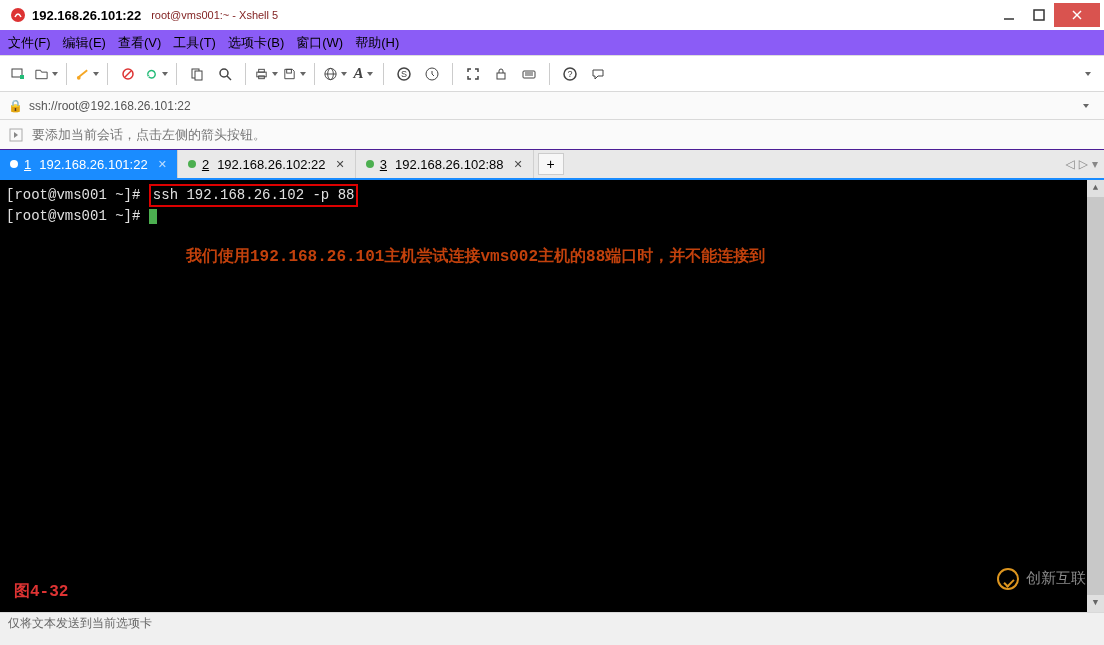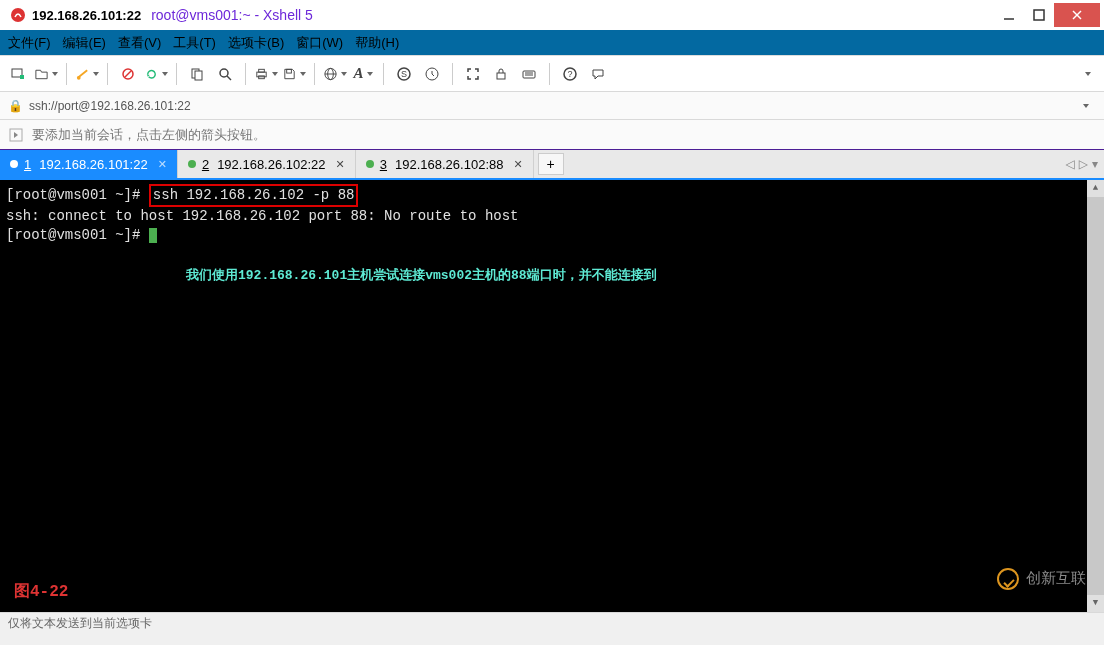--- a/index.html
+++ b/index.html
@@ -1,25 +1,25 @@
 <!DOCTYPE html>
 <html><head>
 <meta charset="utf-8">
 <style>
 * { margin: 0; padding: 0; box-sizing: border-box; }
 body { font-family: "Microsoft YaHei", "微软雅黑", Tahoma, sans-serif; font-size: 12px; background: #f0f0f0; width: 1104px; height: 645px; overflow: hidden; position: relative; }
 .titlebar { height: 30px; background: #fff; display: flex; align-items: center; padding: 0 4px; }
 .titlebar .appicon { width: 16px; height: 16px; margin: 0 6px; }
 .titlebar .title-main { font-weight: bold; font-size: 13px; }
-.titlebar .title-sub { color: #6d28d9; font-size: 14px; margin-left: 10px; }
+.titlebar .title-sub { color: #7f1d1d; font-size: 11px; margin-left: 10px; }
 .winbtns { margin-left: auto; display: flex; }
 .winbtn { width: 30px; height: 24px; display: flex; align-items: center; justify-content: center; font-size: 12px; }
 .winbtn.close { background: #d9534f; color: #fff; width: 46px; }
 .winbtn.close svg { stroke: #fff; }
-.menubar { height: 26px; background: #0369a1; border-bottom: 1px solid #ddd; display: flex; align-items: center; padding: 0 8px; gap: 12px; font-size: 13px; }
+.menubar { height: 26px; background: #8b5cf6; border-bottom: 1px solid #ddd; display: flex; align-items: center; padding: 0 8px; gap: 12px; font-size: 13px; }
 .menubar .menuitem { cursor: default; }
 .toolbar { height: 36px; background: #fff; border-bottom: 1px solid #d9d9d9; display: flex; align-items: center; padding: 0 6px; gap: 4px; }
 .tbtn { width: 24px; height: 24px; display: flex; align-items: center; justify-content: center; color: #444; cursor: pointer; }
 .tbtn.dd::after { content: ""; border-left: 3px solid transparent; border-right: 3px solid transparent; border-top: 4px solid #666; margin-left: 3px; }
 .tsep { width: 1px; height: 22px; background: #ccc; margin: 0 4px; }
 .addrbar { height: 28px; background: #fafafa; border-bottom: 1px solid #d9d9d9; display: flex; align-items: center; padding: 0 8px; gap: 6px; color: #555; }
 .addrbar .lock { font-size: 12px; }
 .infobar { height: 30px; background: #fafafa; border-bottom: 1px solid #4c1d95; display: flex; align-items: center; padding: 0 8px; gap: 8px; color: #777; font-size: 13px; }
 .infobar .arrowbtn { width: 16px; height: 16px; display: flex; align-items: center; justify-content: center; }
 .tabbar { height: 30px; background: #e9e9e9; display: flex; align-items: stretch; border-bottom: 2px solid #1a8cff; position: relative; }
@@ -28,21 +28,21 @@
 .tab .dot { width: 8px; height: 8px; border-radius: 50%; background: #4caf50; }
 .tab.active .dot { background: #fff; }
 .tab .tabnum { text-decoration: underline; margin-right: 2px; }
 .tab .tabclose { margin-left: 4px; font-size: 11px; color: inherit; opacity: .7; }
 .addtab { width: 26px; display: flex; align-items: center; justify-content: center; border: 1px solid #ccc; background: #f7f7f7; margin: 3px 0 3px 4px; font-size: 14px; }
 .tabnav { margin-left: auto; display: flex; align-items: center; padding: 0 6px; gap: 4px; color: #888; }
 .terminal { position: relative; background: #000; color: #e0e0e0; font-family: "Consolas","Courier New",monospace; font-size: 14px; line-height: 19px; padding: 4px 6px; height: 432px; overflow: hidden; }
 .terminal .line { white-space: pre; }
 .terminal .box { border: 2px solid #d00; display: inline-block; padding: 0 2px; }
 .terminal .cursor { display: inline-block; width: 8px; height: 15px; background: #4caf50; vertical-align: text-bottom; }
-.terminal .note { color: #5eead4; font-weight: bold; font-size: 13px; line-height: 26px; white-space: normal; }
+.terminal .note { color: #c2410c; font-weight: bold; font-size: 16px; line-height: 26px; white-space: normal; }
 .terminal .figlabel { position: absolute; left: 14px; bottom: 10px; color: #d33; font-weight: bold; font-size: 16px; }
 .terminal .scroll { position: absolute; right: 0; top: 0; width: 17px; height: 100%; background: #f0f0f0; }
 .terminal .scroll .up, .terminal .scroll .down { height: 17px; background: #e0e0e0; display: flex; align-items: center; justify-content: center; font-size: 9px; color: #666; }
 .terminal .scroll .down { position: absolute; bottom: 0; width: 100%; }
 .terminal .scroll .thumb { position: absolute; top: 17px; bottom: 17px; width: 100%; background: #c8c8c8; }
 .watermark { position: absolute; right: 18px; bottom: 22px; color: #999; font-size: 15px; display: flex; align-items: center; gap: 7px; opacity: .9; }
 .watermark .wmicon { width: 22px; height: 22px; border: 2px solid #f5a623; border-radius: 50%; position: relative; }
 .watermark .wmicon::after { content: ""; position: absolute; left: 5px; top: 9px; width: 8px; height: 4px; border-left: 2px solid #f5a623; border-bottom: 2px solid #f5a623; transform: rotate(-45deg); }
 .statusbar { height: 22px; background: #f0f0f0; border-top: 1px solid #d9d9d9; display: flex; align-items: center; padding: 0 8px; color: #666; font-size: 12px; }
 svg.icon { width: 16px; height: 16px; }
@@ -201,21 +201,21 @@
   <div class="tbtn">
       <svg class="icon" viewBox="0 0 16 16">
         <path d="M3 4h10v6H8l-3 3V10H3z" fill="none" stroke="#444"></path>
       </svg>
     </div>
   <div style="margin-left:auto" class="tbtn dd"></div>
 </div>
 
 <div class="addrbar">
   <span class="lock">🔒</span>
-  <span>ssh://port@192.168.26.101:22</span>
+  <span>ssh://root@192.168.26.101:22</span>
   <div style="margin-left:auto" class="tbtn dd"></div>
 </div>
 
 <div class="infobar">
   <span class="arrowbtn">
     <svg class="icon" viewBox="0 0 16 16">
         <rect x="2" y="2" width="12" height="12" fill="none" stroke="#aaa"></rect>
         <path d="M6 5l4 3-4 3z" fill="#888"></path>
       </svg>
   </span>
@@ -244,27 +244,26 @@
   <div class="addtab">+</div>
   <div class="tabnav">
     <span>◁</span>
     <span>▷</span>
     <span>▾</span>
   </div>
 </div>
 
 <div class="terminal">
   <div class="line"><span>[root@vms001 ~]#</span> <span class="box">ssh 192.168.26.102 -p 88</span></div>
-  <div class="line">ssh: connect to host 192.168.26.102 port 88: No route to host</div>
   <div class="line"><span>[root@vms001 ~]# </span><span class="cursor"></span></div>
   <div style="height:18px"></div>
   <div class="note" style="margin-left:180px;max-width:700px">
     <div>我们使用192.168.26.101主机尝试连接vms002主机的88端口时，并不能连接到</div>
   </div>
-  <div class="figlabel">图4-22</div>
+  <div class="figlabel">图4-32</div>
   <div class="scroll">
     <div class="up">▲</div>
     <div class="thumb"></div>
     <div class="down">▼</div>
   </div>
   <div class="watermark">
     <span class="wmicon"></span>
     <span>创新互联</span>
   </div>
 </div>

